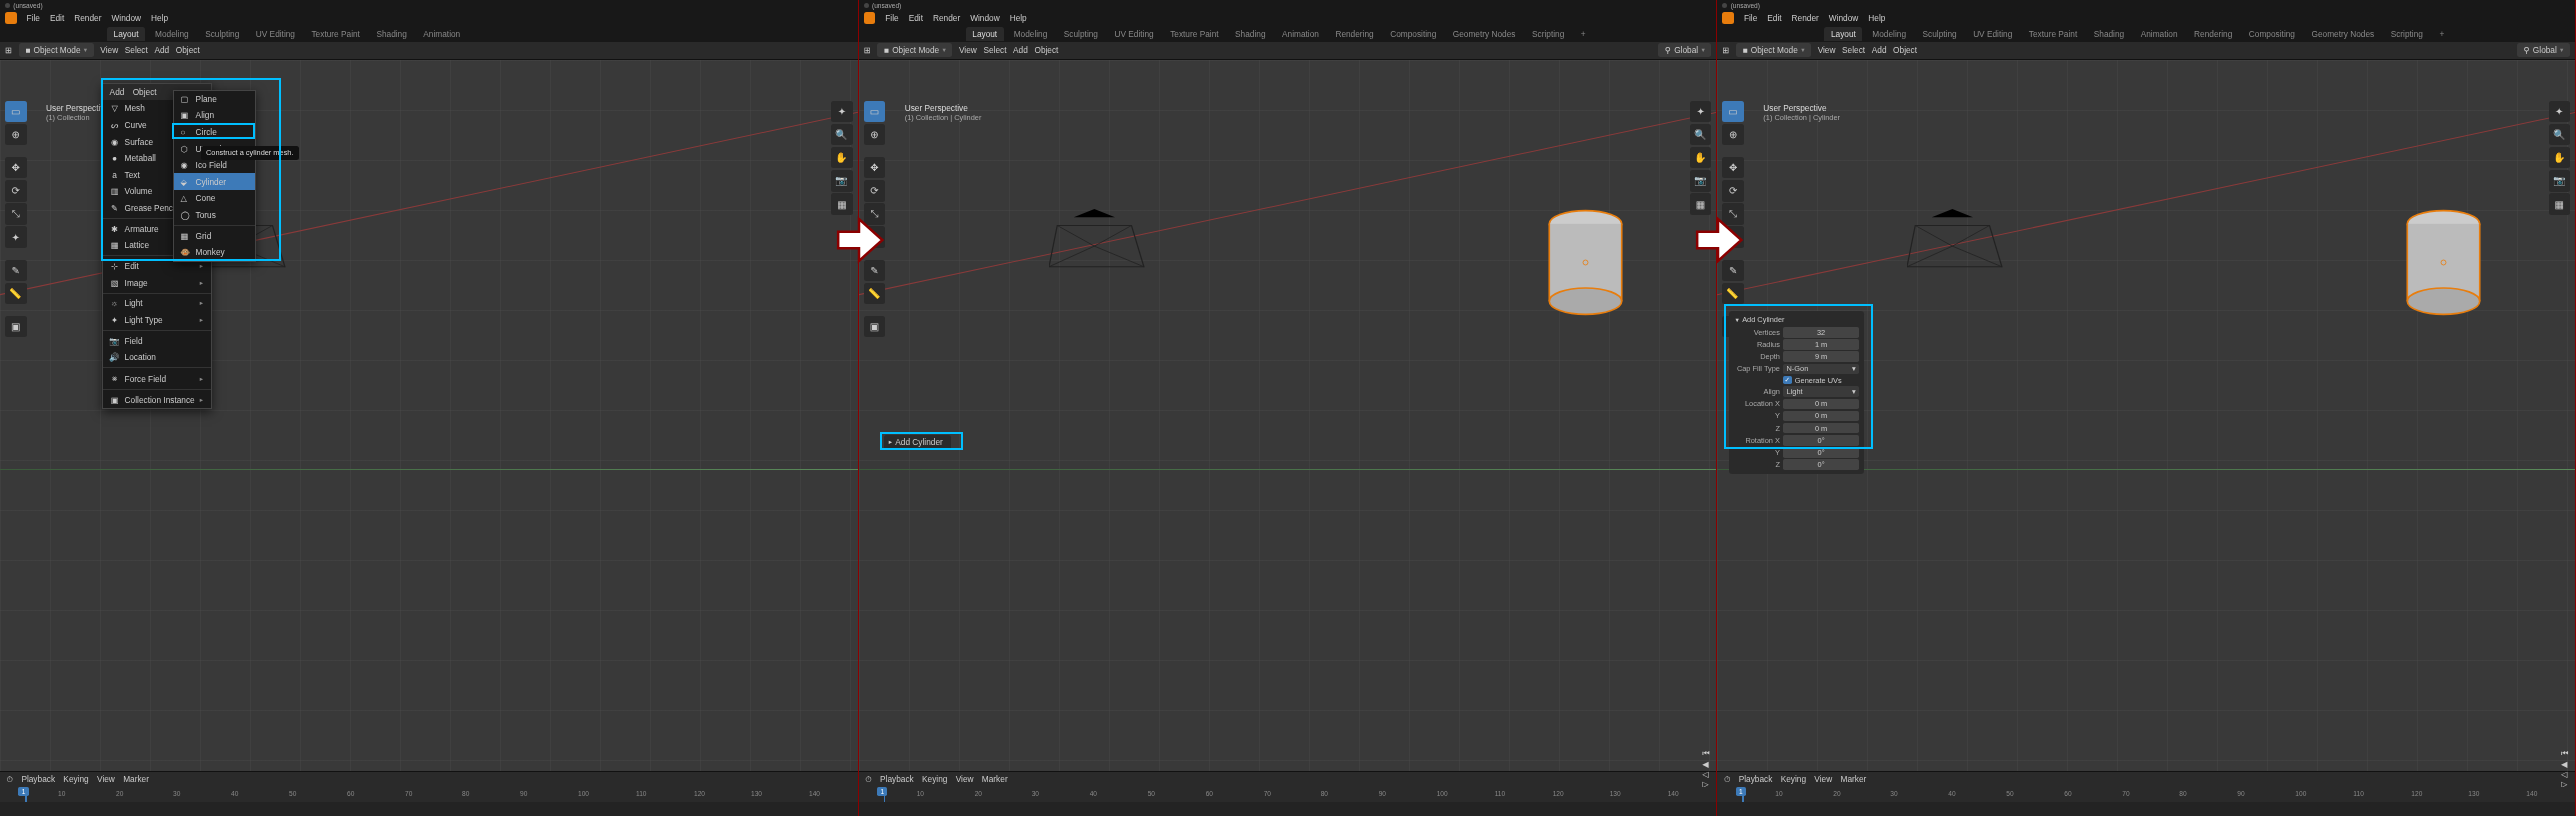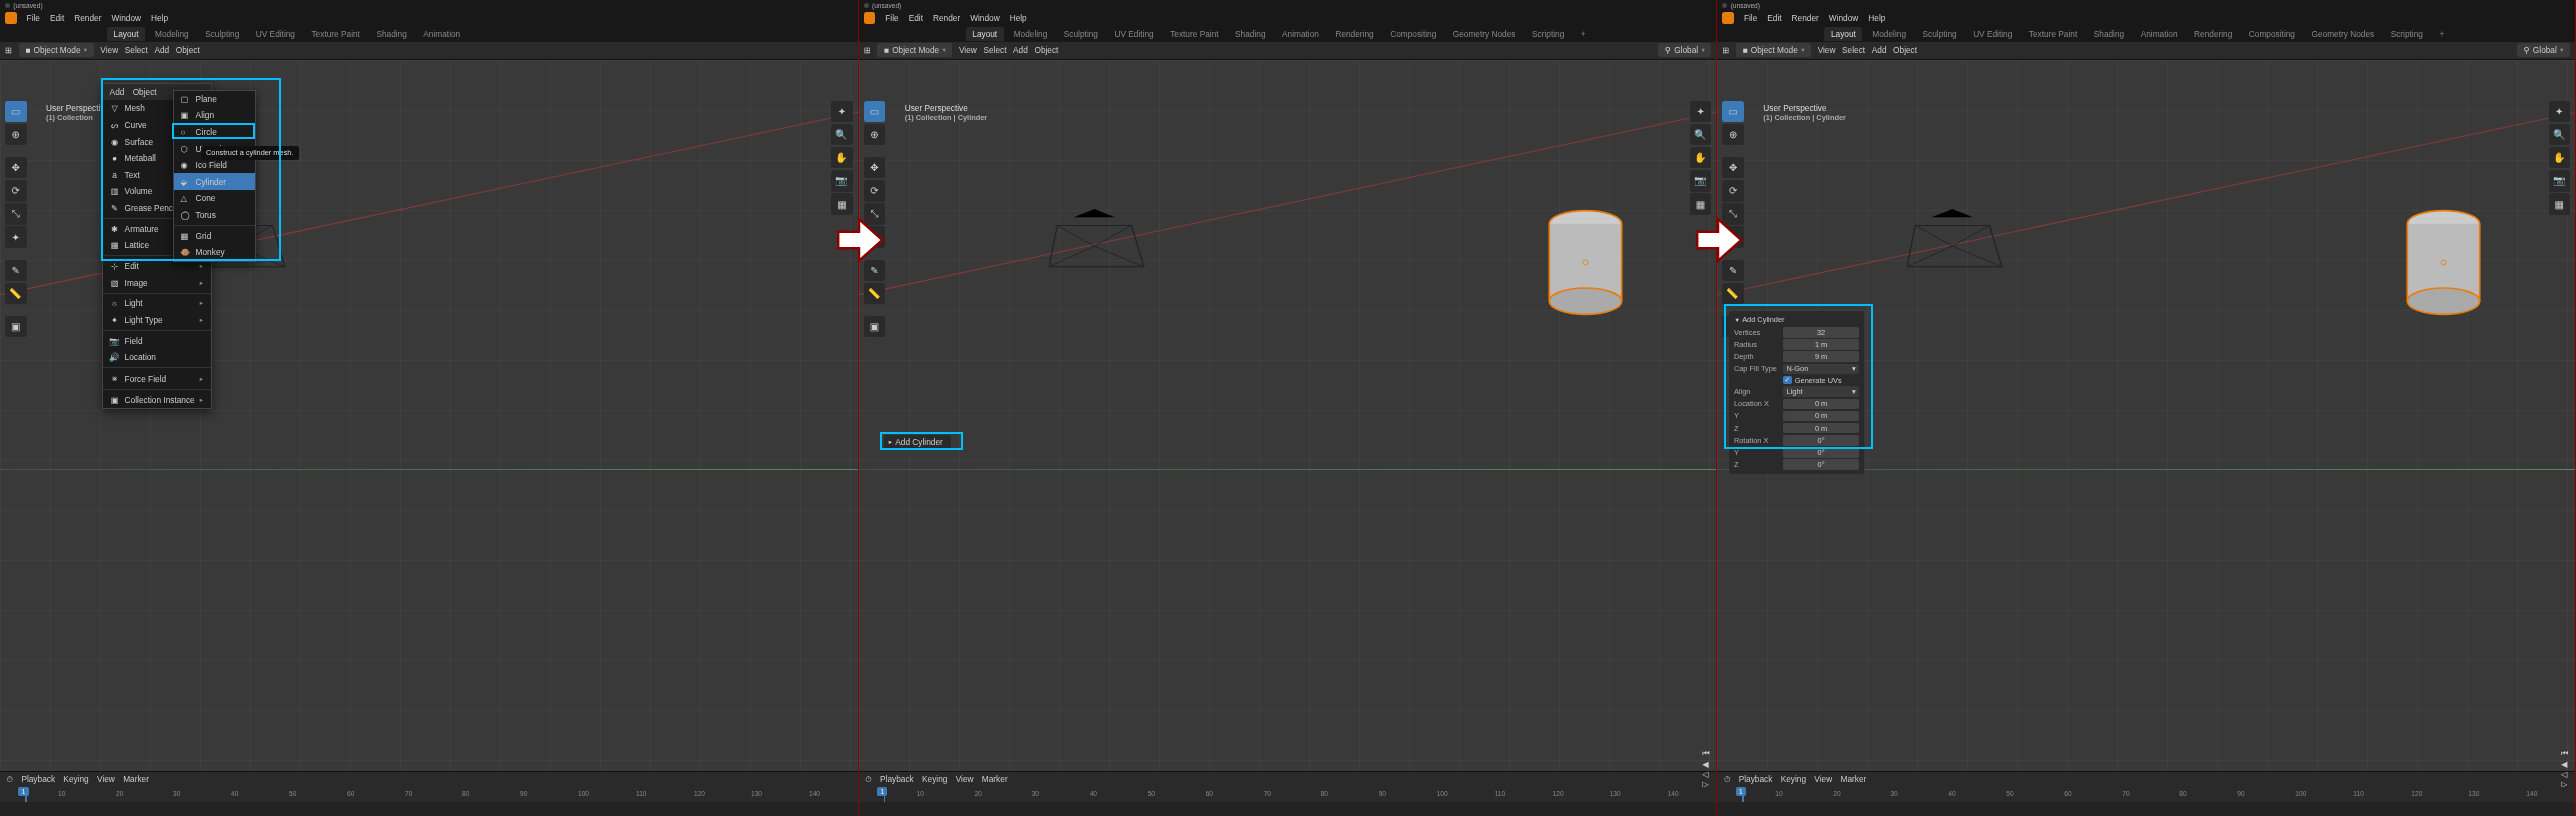--- a/index.html
+++ b/index.html
@@ -41,21 +41,21 @@
 .ltoolbar .tbtn { width: 21.5px; height: 21.5px; background: #2a2a2a; border-radius: 2.5px; display: flex; align-items: center; justify-content: center; color: #ccc; font-size: 10px; }
 .ltoolbar .tbtn.active { background: #3d7ab8; }
 .ltoolbar .gap { height: 8.3px; }
 
 
 .rtoolbar { position: absolute; right: 5px; top: 41px; width: 21.5px; display: flex; flex-direction: column; gap: 1.7px; }
 .rtoolbar .tbtn { width: 21.5px; height: 21.5px; background: #2a2a2a; border-radius: 2.5px; display: flex; align-items: center; justify-content: center; color: #ccc; font-size: 10px; }
 
 
 .persp { position: absolute; left: 46px; top: 43px; font-size: 8.3px; color: #ddd; }
-.persp .sub { font-size: 7.4px; color: #aaa; font-weight: bold; }
+.persp .sub { font-size: 7.4px; color: #aaa; }
 
 
 .camera { position: absolute; left: 190px; top: 149px; width: 99px; height: 66px; }
 .camera svg { width: 100%; height: 100%; }
 
 
 .cylinder { position: absolute; left: 685px; top: 149px; width: 83px; height: 107px; }
 .cylinder svg { width: 100%; height: 100%; }
 
 
@@ -82,21 +82,21 @@
 
 
 .op-collapsed { position: absolute; left: 25px; top: 375px; background: #2a2a2a; padding: 2.5px 8.3px 2.5px 5px; font-size: 8.3px; color: #ccc; border-radius: 2.5px; display: flex; align-items: center; gap: 3.3px; }
 .op-collapsed .chev { font-size: 6.6px; }
 
 
 .op-expanded { position: absolute; left: 11.6px; top: 251px; width: 135px; background: #2a2a2a; border-radius: 3.3px; padding: 3.3px; font-size: 7.4px; color: #ccc; }
 .op-expanded .title { padding: 1.7px 3.3px; display: flex; align-items: center; gap: 3.3px; }
 .op-expanded .title .chev { font-size: 6.6px; }
 .op-expanded .prop { display: flex; align-items: center; padding: 0.8px 1.7px; gap: 3.3px; }
-.op-expanded .prop .lbl { width: 46px; color: #aaa; font-size: 7.4px; }
+.op-expanded .prop .lbl { width: 46px; text-align: right; color: #aaa; font-size: 7.4px; }
 .op-expanded .prop .val { flex: 1; background: #444; padding: 0.8px 3.3px; border-radius: 1.7px; text-align: center; font-size: 7.4px; }
 .op-expanded .prop .valsel { flex: 1; background: #3a3a3a; padding: 0.8px 3.3px; border-radius: 1.7px; font-size: 7.4px; display: flex; justify-content: space-between; }
 .op-expanded .prop .chk { width: 8.3px; height: 8.3px; background: #3d7ab8; border-radius: 1.7px; display: inline-flex; align-items: center; justify-content: center; font-size: 6.6px; color: #fff; }
 
 
 .timelinebar { position: absolute; bottom: 30px; left: 0; right: 0; height: 16.5px; background: #2a2a2a; display: flex; align-items: center; padding: 0 6.6px; font-size: 8.3px; color: #ccc; gap: 8.3px; border-top: 0.8px solid #111; }
 .timeline { position: absolute; bottom: 0; left: 0; right: 0; height: 30px; background: #232323; }
 .timeline .ruler { height: 15px; background: #2a2a2a; position: relative; font-size: 6.6px; color: #888; }
 .timeline .playhead { position: absolute; left: 25px; top: 0; bottom: 0; width: 1.7px; background: #3d7ab8; }
 .timeline .playhead::before { content: attr(data-frame); position: absolute; top: 0; left: -6.6px; background: #3d7ab8; color: #fff; padding: 0.8px 3.3px; font-size: 6.6px; border-radius: 1.7px; }

